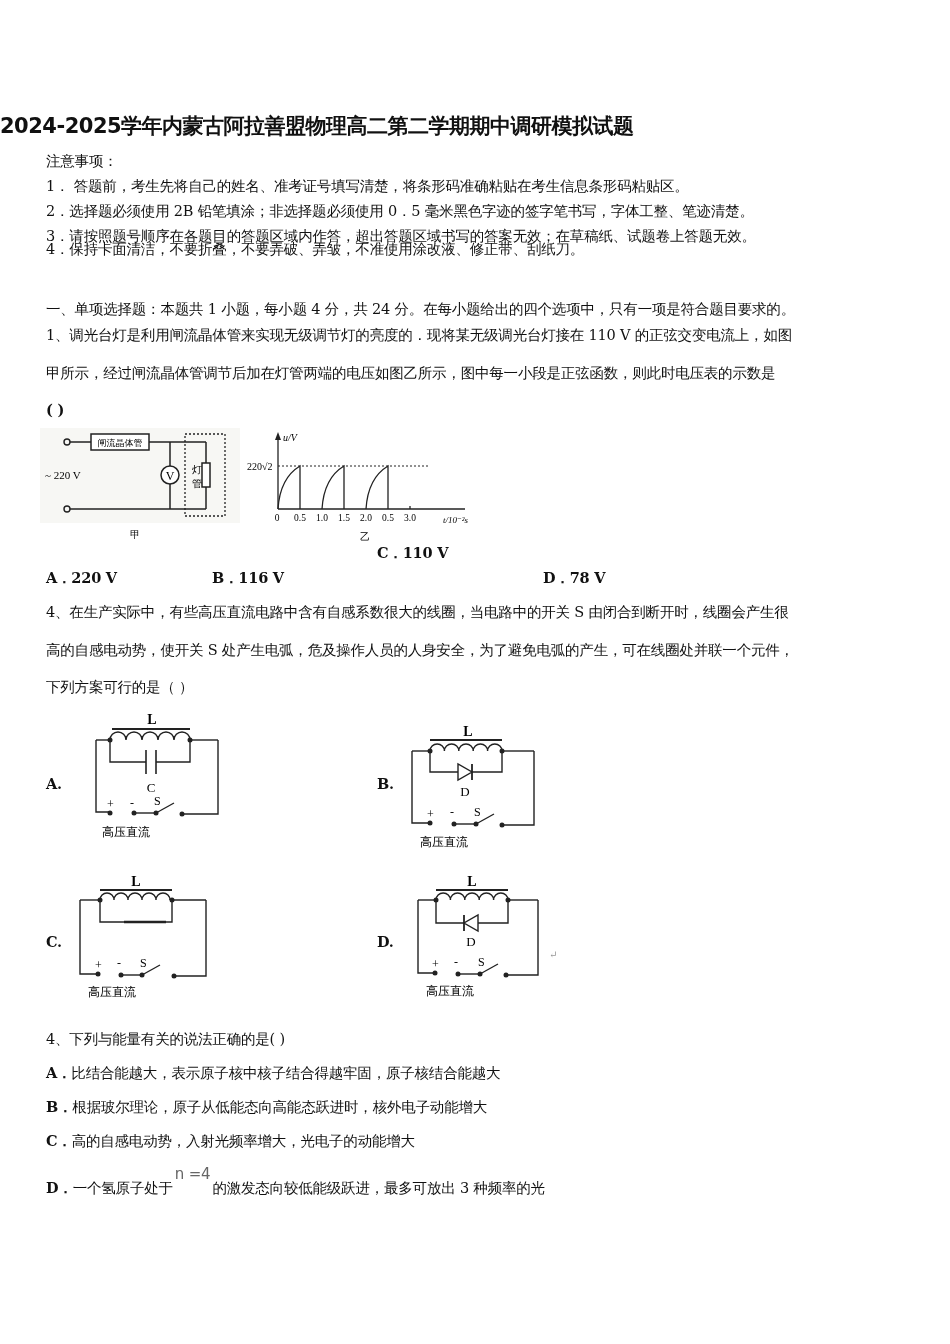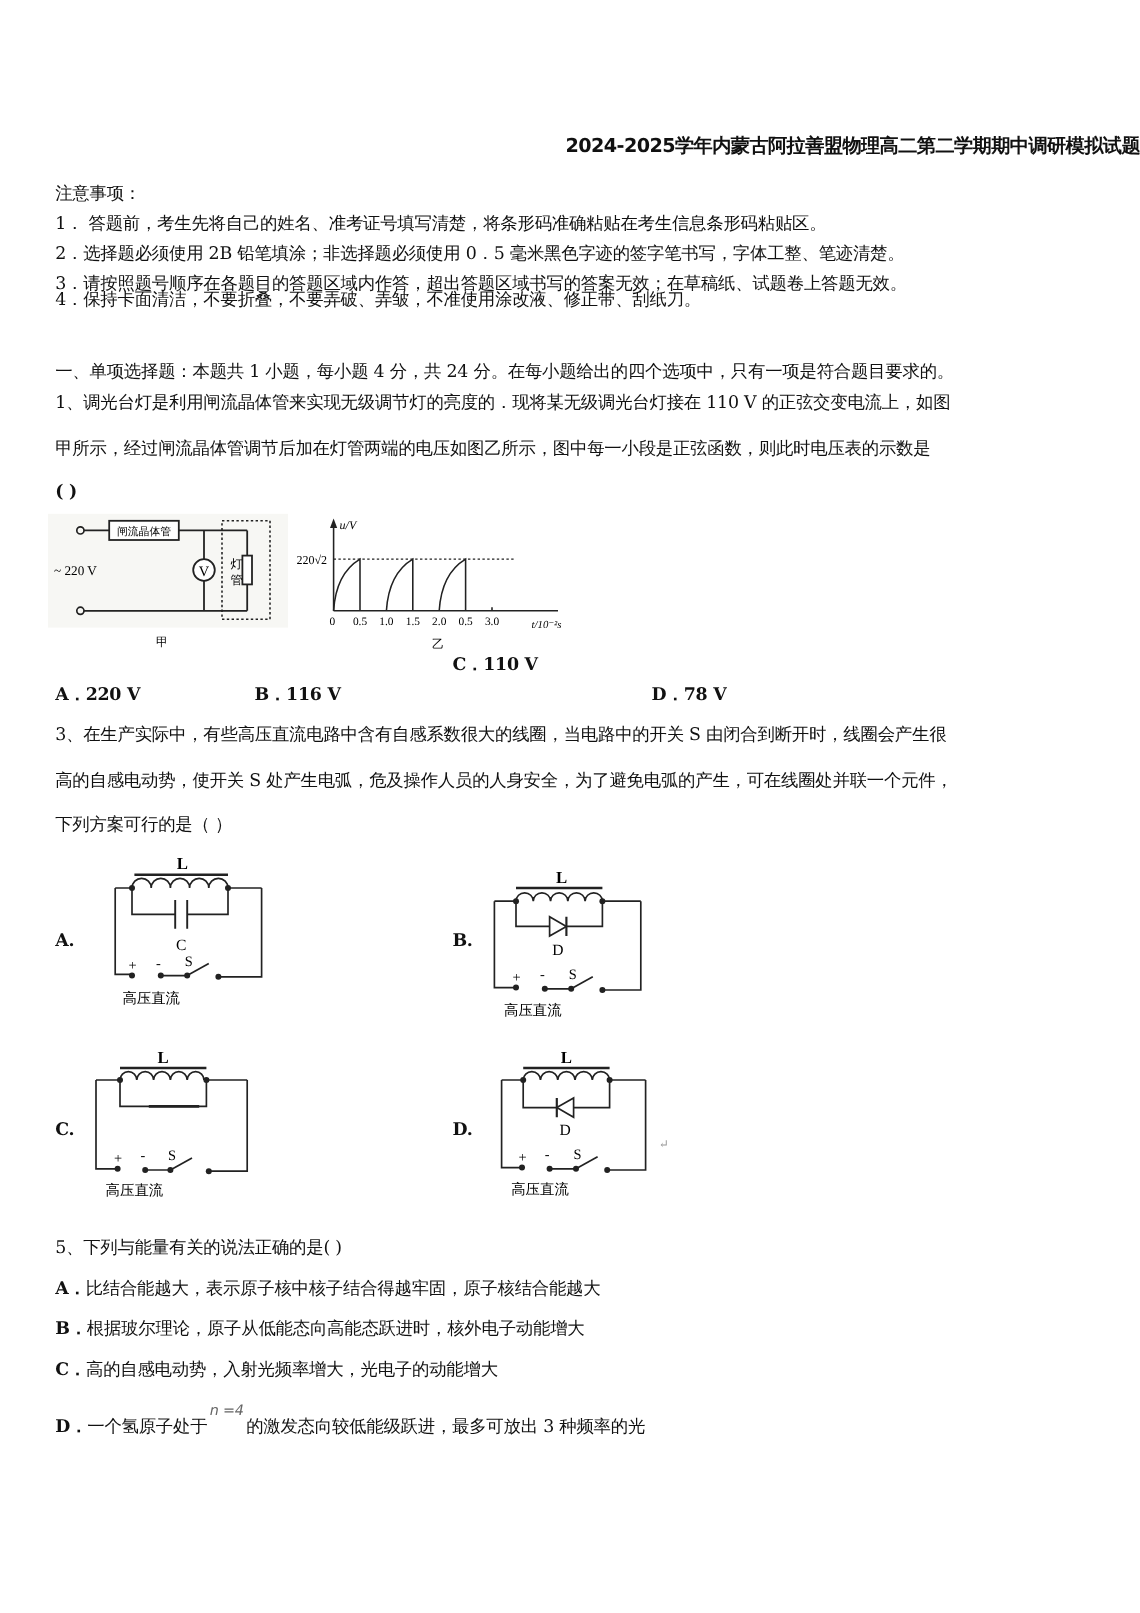--- a/index.html
+++ b/index.html
@@ -1,18 +1,18 @@
 <!DOCTYPE html>
 <html><head>
 <meta charset="utf-8">
 <style>
   html,body{margin:0;padding:0;background:#fff;}
   body{width:950px;height:1344px;position:relative;overflow:hidden;color:#111;font-family:"DejaVu Serif","Liberation Serif",serif;}
   .abs{position:absolute;}
-  .title{left:0;width:950px;top:112px;text-align:right;font-family:"DejaVu Sans","Liberation Sans",sans-serif;font-weight:bold;font-size:16px;letter-spacing:-0.5px;}
+  .title{left:0;width:950px;top:112px;text-align:left;font-family:"DejaVu Sans","Liberation Sans",sans-serif;font-weight:bold;font-size:21px;letter-spacing:-0.5px;}
   .line{position:absolute;left:46px;font-size:14.5px;white-space:nowrap;letter-spacing:-0.2px;}
   .b{font-weight:bold;}
   svg text{font-family:"Liberation Serif","DejaVu Serif",serif;}
   .cn{font-family:"DejaVu Sans","Liberation Sans",sans-serif;}
 </style>
 </head>
 <body>
 
 <div class="abs title">2024-2025学年内蒙古阿拉善盟物理高二第二学期期中调研模拟试题</div>
 
@@ -72,21 +72,21 @@
   </g>
   <text x="203" y="95" font-size="9" font-style="italic">t/10⁻²s</text>
   <text x="120" y="112" font-size="10" class="cn">乙</text>
 </svg>
 
 <div class="line b" style="top:569px;left:46px"><span>A．</span><span>220 V</span></div>
 <div class="line b" style="top:569px;left:212px"><span>B．</span><span>116 V</span></div>
 <div class="line b" style="top:544px;left:377px"><span>C．</span><span>110 V</span></div>
 <div class="line b" style="top:569px;left:543px"><span>D．</span><span>78 V</span></div>
 
-<div class="line" style="top:603px">3、在生产实际中，有些高压直流电路中含有自感系数很大的线圈，当电路中的开关 S 由闭合到断开时，线圈会产生很</div>
+<div class="line" style="top:603px">4、在生产实际中，有些高压直流电路中含有自感系数很大的线圈，当电路中的开关 S 由闭合到断开时，线圈会产生很</div>
 <div class="line" style="top:641px">高的自感电动势，使开关 S 处产生电弧，危及操作人员的人身安全，为了避免电弧的产生，可在线圈处并联一个元件，</div>
 <div class="line" style="top:678px">下列方案可行的是（ ）</div>
 
 <div class="line b" style="top:775px;left:46px">A.</div>
 <svg class="abs" style="left:90px;top:708px" width="140" height="140">
   <text x="62" y="16" font-size="14" font-weight="bold" text-anchor="middle">L</text>
   <line x1="22" y1="21" x2="100" y2="21" stroke="#222" stroke-width="2"></line>
   <path d="M20,32 a8,8 0 0 1 16,0 a8,8 0 0 1 16,0 a8,8 0 0 1 16,0 a8,8 0 0 1 16,0 a8,8 0 0 1 16,0" fill="none" stroke="#222" stroke-width="1.4"></path>
   <circle cx="20" cy="32" r="2.5" fill="#222"></circle>
     <circle cx="100" cy="32" r="2.5" fill="#222"></circle>
@@ -186,17 +186,17 @@
   <line x1="48" y1="106" x2="70" y2="106" stroke="#222" stroke-width="1.4"></line>
   <circle cx="70" cy="106" r="2.5" fill="#222"></circle>
   <line x1="70" y1="106" x2="88" y2="96" stroke="#222" stroke-width="1.4"></line>
   <text x="68" y="98" font-size="12">S</text>
   <circle cx="96" cy="107" r="2.5" fill="#222"></circle>
   <polyline points="96,107 128,107 128,32" fill="none" stroke="#222" stroke-width="1.4"></polyline>
   <text x="16" y="127" font-size="12" class="cn">高压直流</text>
 </svg>
 <div class="abs" style="left:549px;top:949px;font-size:10px;color:#999">↵</div>
 
-<div class="line" style="top:1030px">5、下列与能量有关的说法正确的是(     )</div>
+<div class="line" style="top:1030px">4、下列与能量有关的说法正确的是(     )</div>
 <div class="line" style="top:1064px"><span class="b">A．</span><span>比结合能越大，表示原子核中核子结合得越牢固，原子核结合能越大</span></div>
 <div class="line" style="top:1098px"><span class="b">B．</span><span>根据玻尔理论，原子从低能态向高能态跃进时，核外电子动能增大</span></div>
 <div class="line" style="top:1132px"><span class="b">C．</span><span>高的自感电动势，入射光频率增大，光电子的动能增大</span></div>
-<div class="line" style="top:1179px"><span class="b">D．</span><span>一个氢原子处于</span><span style="position:relative;top:-14px;font-style:italic;color:#666;font-family:'DejaVu Sans',sans-serif;font-size:12px;margin:0 2px">n =4</span><span>的激发态向较低能级跃进，最多可放出 3 种频率的光</span></div>
+<div class="line" style="top:1179px"><span class="b">D．</span><span>一个氢原子处于</span><span style="position:relative;top:-14px;color:#666;font-family:'DejaVu Sans',sans-serif;font-size:15px;margin:0 2px">n =4</span><span>的激发态向较低能级跃进，最多可放出 3 种频率的光</span></div>
 
 </body></html>

